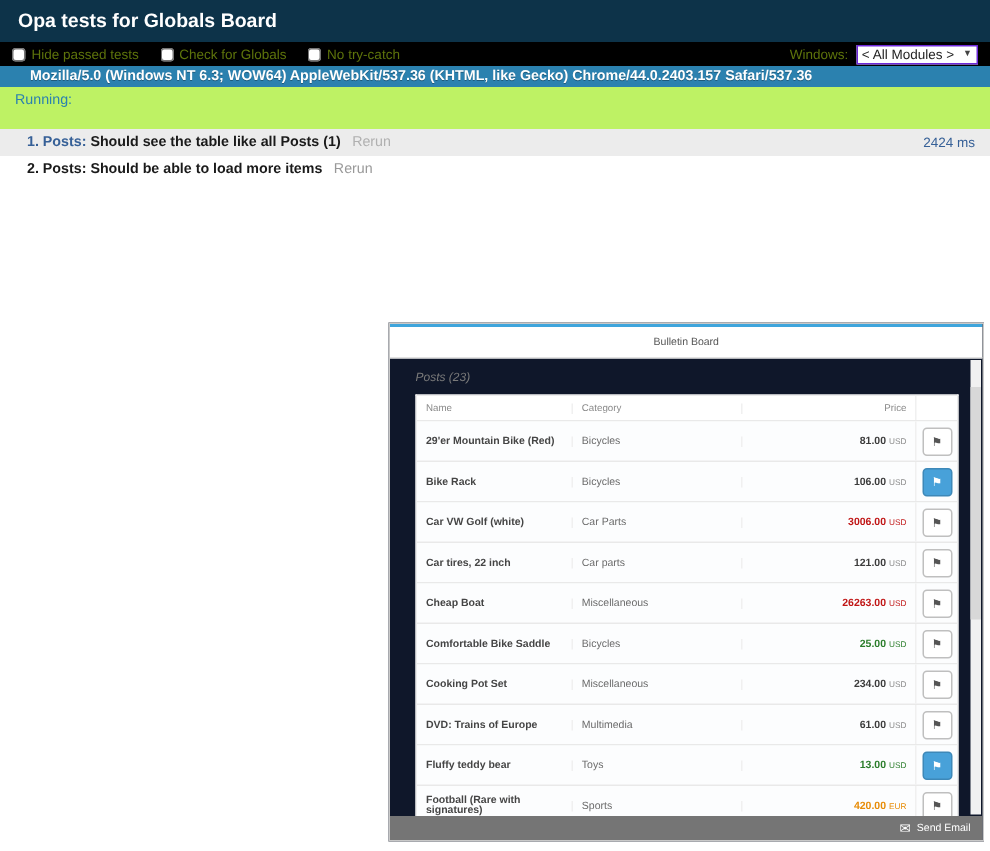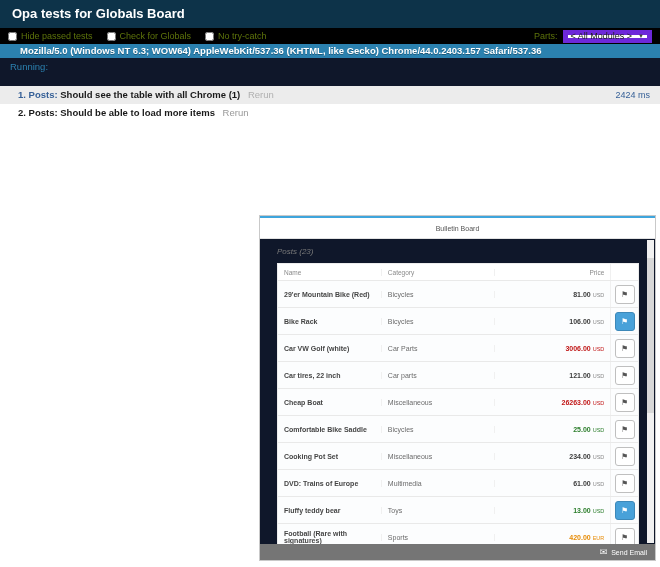--- a/index.html
+++ b/index.html
@@ -7,28 +7,28 @@
     font-family:"Liberation Sans", sans-serif; }
 
   
   .qunit-header { height:28px; background:#0d3349; color:#fff;
     font-size:13px; font-weight:bold; line-height:28px; padding:0 12px; }
   .qunit-toolbar { height:16px; background:#000000; color:#5e740b;
     font-size:9px; display:flex; align-items:center; padding:0 8px; }
   .toolbar-check { display:flex; align-items:center; margin-right:14px; }
   .toolbar-check input { width:9px; height:9px; margin-right:4px; }
   .toolbar-right { margin-left:auto; display:flex; align-items:center; }
-  .module-select { margin-left:5px; background:#fff; border:5px solid #6d28d9;
+  .module-select { margin-left:5px; background:#fff; border:1px solid #6d28d9;
     height:13px; line-height:11px; font-size:9px; color:#222; padding:0 3px;
     display:flex; align-items:center; }
   .module-select .arrow { font-size:6px; margin-left:6px; color:#444; }
   .qunit-useragent { height:14px; background:#2b81af; color:#fff;
     font-size:9.5px; font-weight:bold; line-height:14px; padding:0 20px;
     text-shadow:0 1px 0 rgba(0,0,0,.3); }
-  .qunit-testresult { height:28px; background:#0f172a; color:#2b81af;
+  .qunit-testresult { height:28px; background:#bef264; color:#2b81af;
     font-size:9.5px; padding:3px 10px; line-height:11px; }
   .qunit-testresult .module { font-weight:bold; }
   .qunit-tests { list-style:none; font-size:9.5px; }
   .qunit-tests li { padding:4px 10px 4px 18px; line-height:10px; }
   .qunit-tests li.pass { background:#ececec; }
   .qunit-tests li.running { background:#fff; }
   .t-num, .t-module { font-weight:bold; }
   li.pass .t-num, li.pass .t-module { color:#366097; }
   li.running .t-num, li.running .t-module { color:#1a1a1a; }
   .t-name, .t-count { color:#1a1a1a; font-weight:bold; }
@@ -87,40 +87,40 @@
   </span>
   <span class="toolbar-check">
     <input type="checkbox" style="">
     <span>Check for Globals</span>
   </span>
   <span class="toolbar-check">
     <input type="checkbox" style="">
     <span>No try-catch</span>
   </span>
   <span class="toolbar-right">
-    <span>Parts:</span>
+    <span>Windows:</span>
     <span class="module-select">
       <span>&lt; All Modules &gt;</span>
       <span class="arrow">▼</span>
     </span>
   </span>
 </div>
 
 <div class="qunit-useragent">Mozilla/5.0 (Windows NT 6.3; WOW64) AppleWebKit/537.36 (KHTML, like Gecko) Chrome/44.0.2403.157 Safari/537.36</div>
 
 <div class="qunit-testresult">
   <div>Running:</div>
 </div>
 
 <ol class="qunit-tests">
   <li class="pass">
     <span class="t-runtime">2424 ms</span>
     <span class="t-num">1.</span>
     <span class="t-module">Posts:</span>
-    <span class="t-name">Should see the table with all Chrome</span>
+    <span class="t-name">Should see the table like all Posts</span>
     <span class="t-count">(1)</span>
     <span class="t-rerun">Rerun</span>
   </li>
   <li class="running">
     <span class="t-num">2.</span>
     <span class="t-module">Posts:</span>
     <span class="t-name">Should be able to load more items</span>
     <span class="t-rerun">Rerun</span>
   </li>
 </ol>

